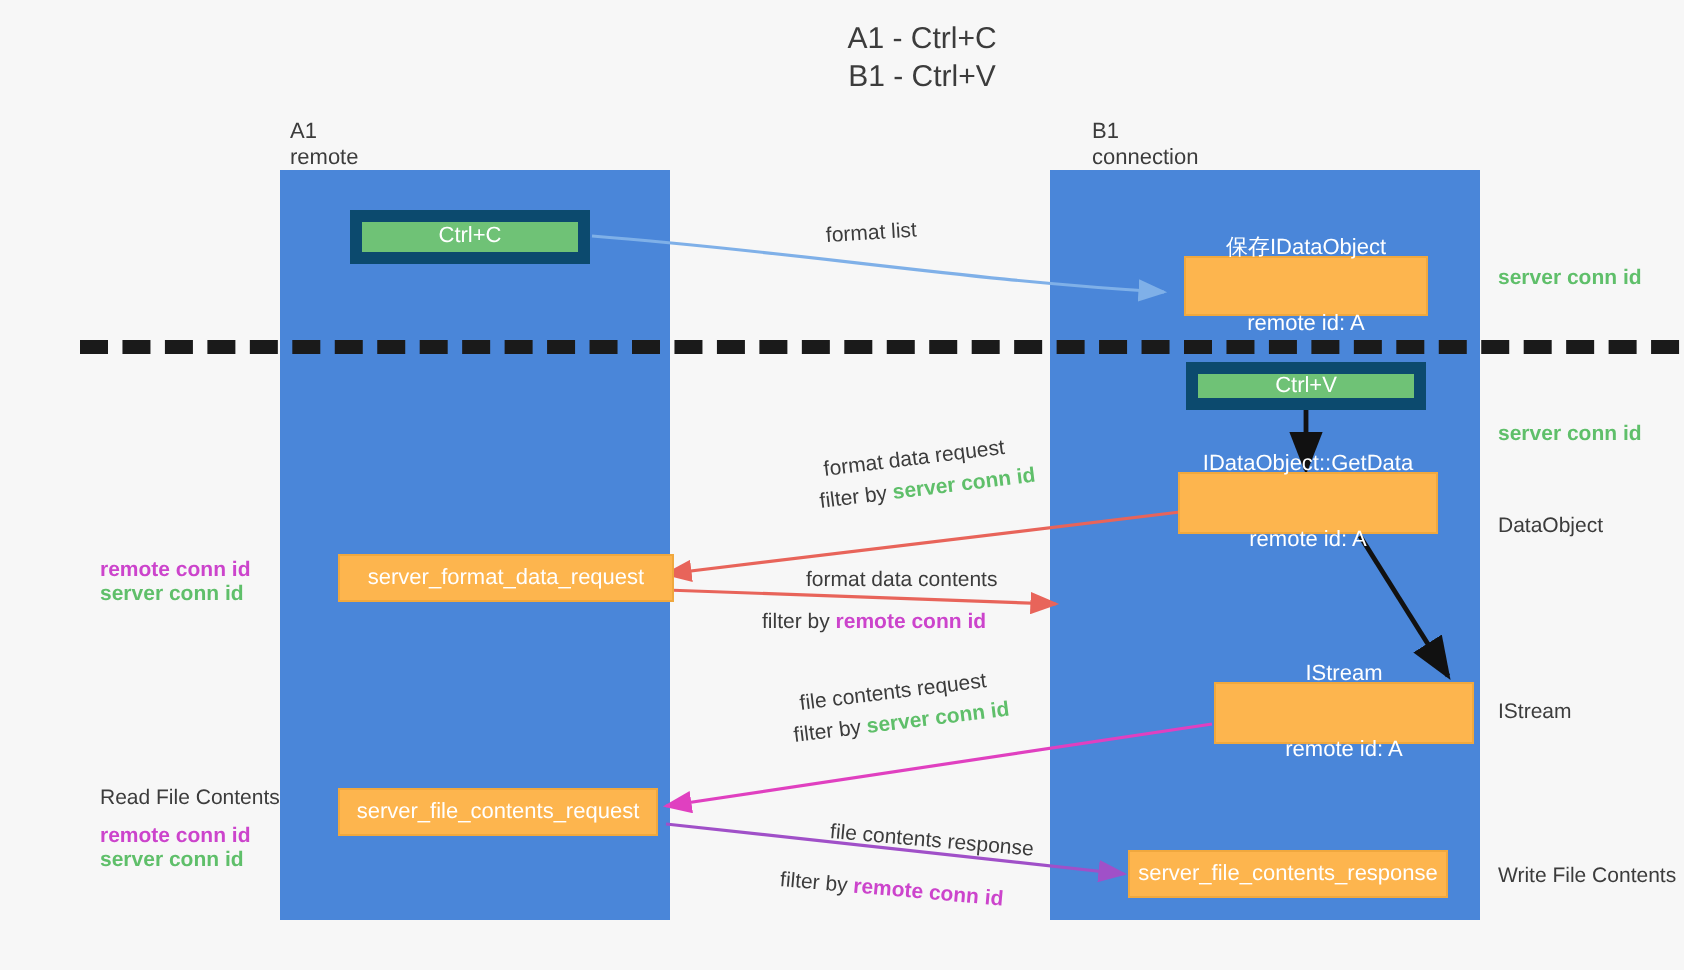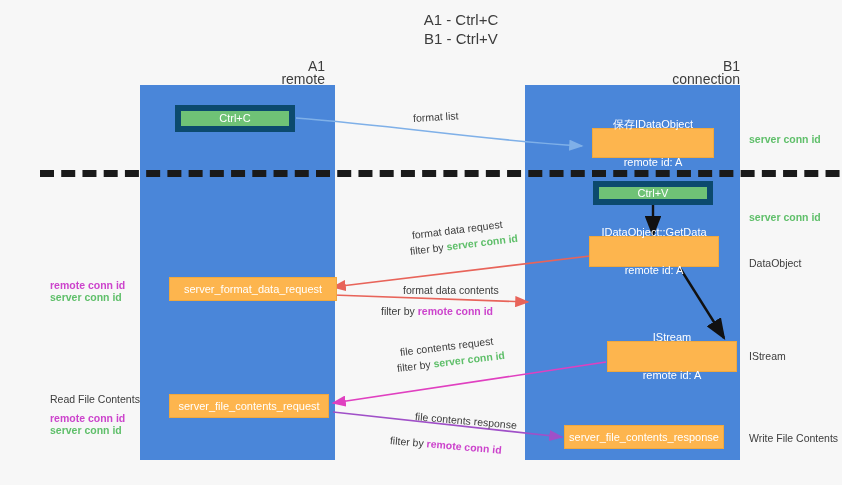--- a/index.html
+++ b/index.html
@@ -10,22 +10,22 @@
     overflow:hidden;
   }
   #stage{position:relative;width:842px;height:485px;margin-left:40px;}
 
   .title{
     position:absolute;left:0;top:10px;width:842px;
     text-align:center;color:#3c3c3c;font-size:15px;line-height:19px;
   }
 
   .colhead{
-    position:absolute;text-align:right;color:#3c3c3c;
-    font-size:14px;line-height:13px;width:180px;
+    position:absolute;text-align:left;color:#3c3c3c;
+    font-size:11px;line-height:13px;width:180px;
   }
 
   .lane{position:absolute;background:#4a86d9;}
 
   .box{
     position:absolute;box-sizing:border-box;
     display:flex;flex-direction:column;
     align-items:center;justify-content:center;
     color:#ffffff;font-size:11px;line-height:13px;text-align:center;
   }
@@ -54,21 +54,21 @@
 
   <div class="title">
     <div>A1 - Ctrl+C</div>
     <div>B1 - Ctrl+V</div>
   </div>
 
   <div class="colhead" style="left:105px;top:60px;">
     <div>A1</div>
     <div>remote</div>
   </div>
-  <div class="colhead" style="left:520px;top:60px;">
+  <div class="colhead" style="left:506px;top:60px;">
     <div>B1</div>
     <div>connection</div>
   </div>
 
   <div class="lane" style="left:100px;top:85px;width:195px;height:375px;"></div>
   <div class="lane" style="left:485px;top:85px;width:215px;height:375px;"></div>
 
   <svg class="arrows">
     <defs>
       <marker id="ar-blue" markerWidth="9" markerHeight="7" refX="8" refY="3.5" orient="auto">

